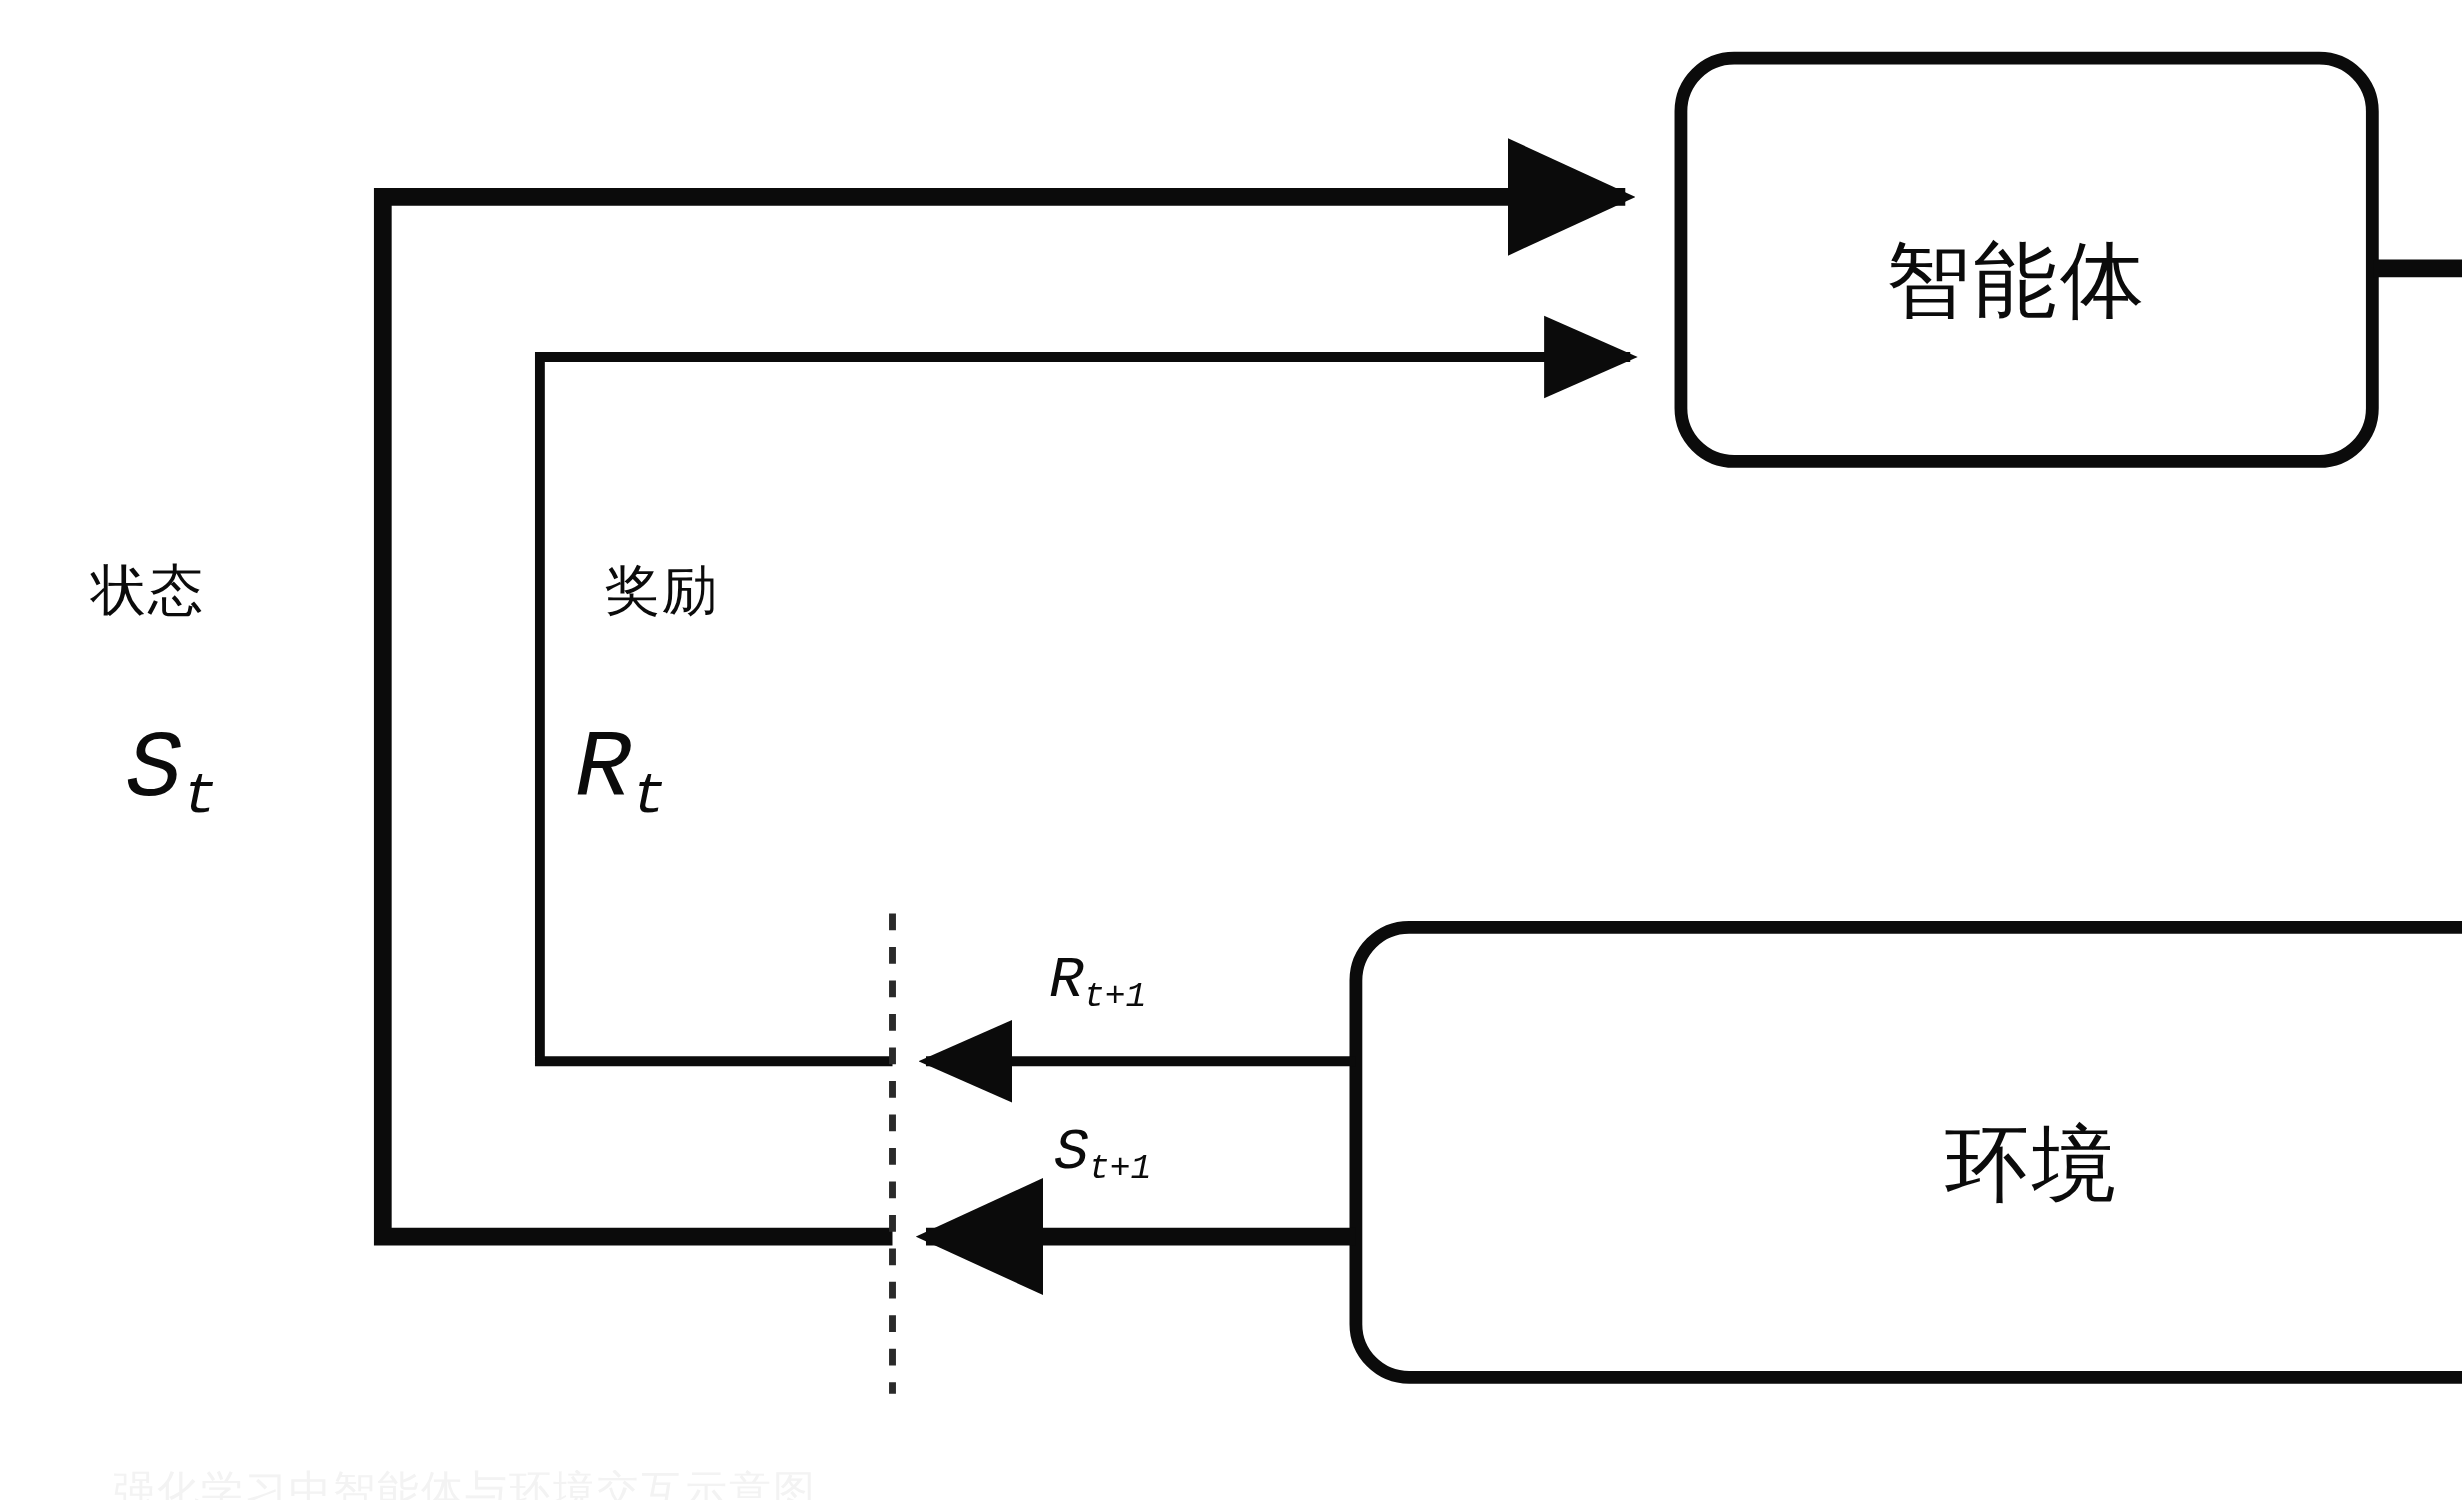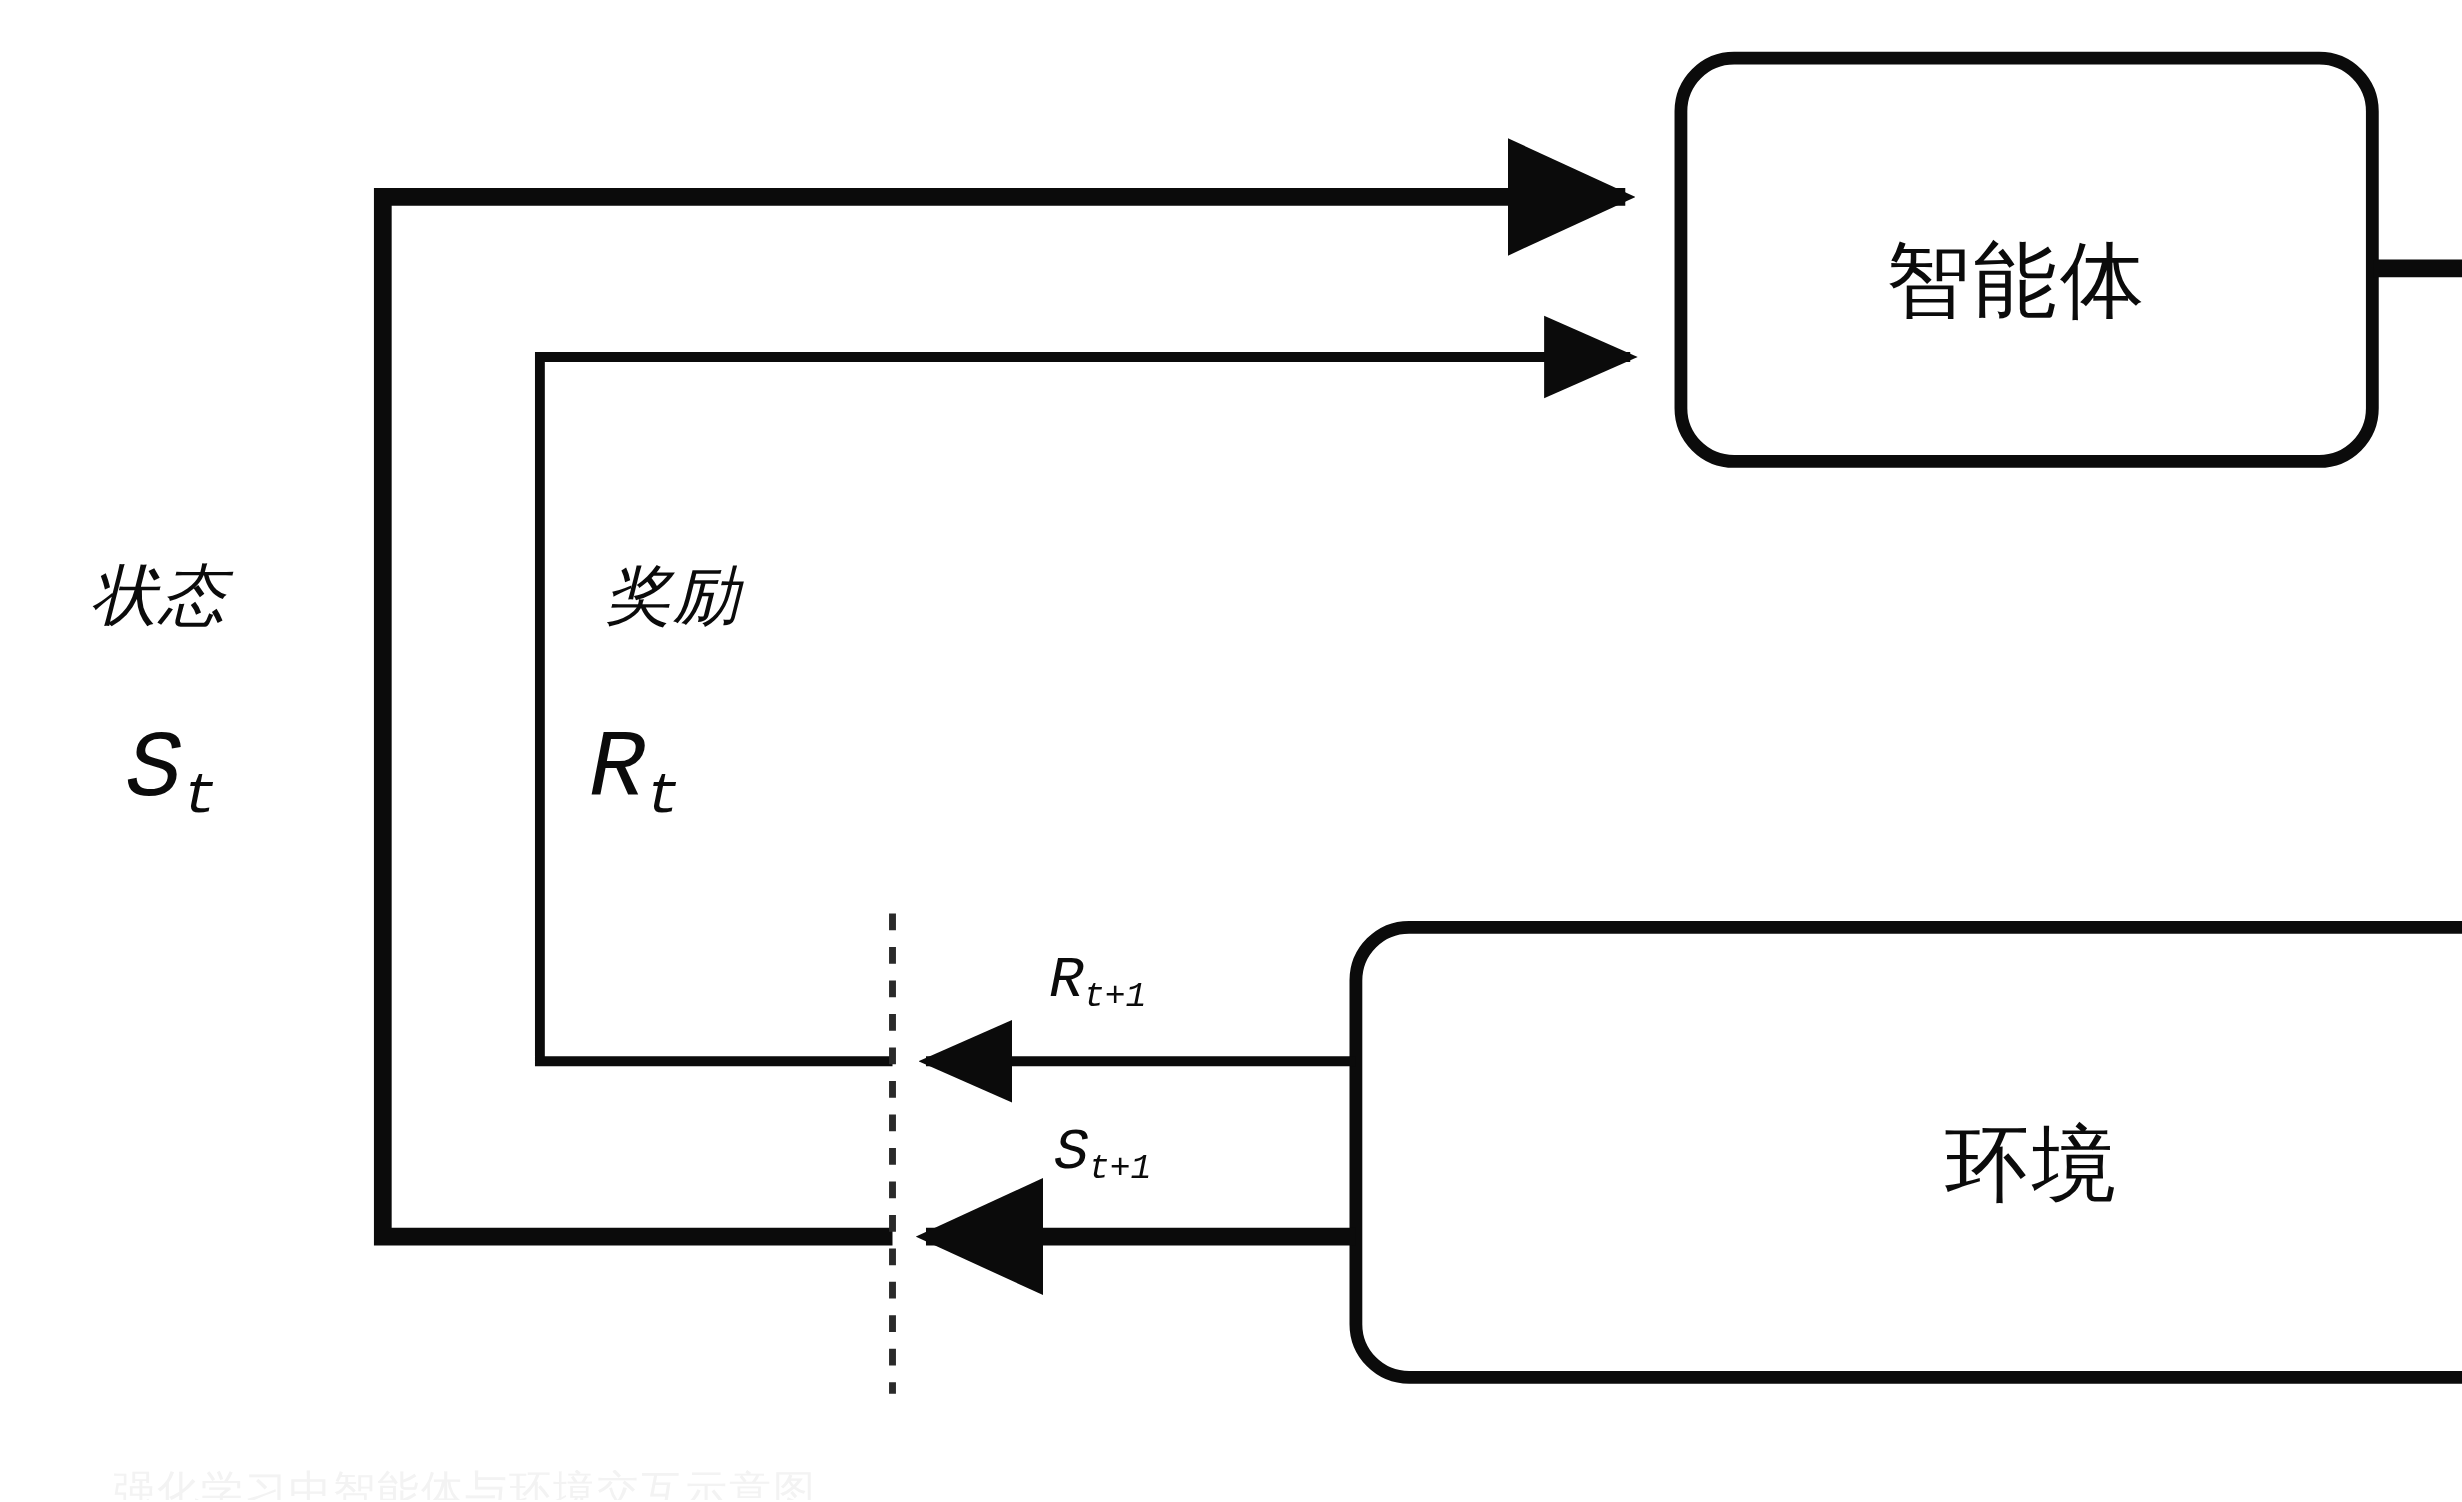--- a/index.html
+++ b/index.html
@@ -43,23 +43,22 @@
     font-family: Liberation Mono, monospace;
     font-style: italic;
   }
   
   .box-title {
     font-size: 84px;
     letter-spacing: 3px;
   }
   
   .side-word {
-    font-size: 66px;
+    font-size: 55px;
     letter-spacing: 2px;
-    font-style: italic;
   }
   .side-sym {
     font-size: 94px;
   }
   .sub {
     font-size: 0.62em;
     vertical-align: baseline;
     position: relative;
     top: 0.30em;
     font-style: italic;
@@ -141,21 +140,21 @@
   </svg>
 
   <div class="lbl cjk box-title" style="left:1886px; top:224px;">智能体</div>
 
   <div class="lbl cjk box-title" style="left:1945px; top:1108px;text-align:right;">环境</div>
 
   <div class="lbl cjk side-word" style="left:91px; top:549px;">状态</div>
   <div class="lbl mathital side-sym" style="left:126px; top:709px;"><span>S</span><span class="sub">t</span></div>
 
   <div class="lbl cjk side-word" style="left:605px; top:549px;">奖励</div>
-  <div class="lbl mathital side-sym" style="left:589px; top:709px;"><span>R</span><span class="sub">t</span></div>
+  <div class="lbl mathital side-sym" style="left:575px; top:709px;"><span>R</span><span class="sub">t</span></div>
 
   <div class="lbl mathital flow-sym" style="left:1049px; top:938px;"><span>R</span><span class="sub">t+1</span></div>
 
   <div class="lbl mathital flow-sym" style="left:1054px; top:1110px;"><span>S</span><span class="sub">t+1</span></div>
 
   <div id="caption" class="cjk">强化学习中智能体与环境交互示意图</div>
 
 </div>
 
 

